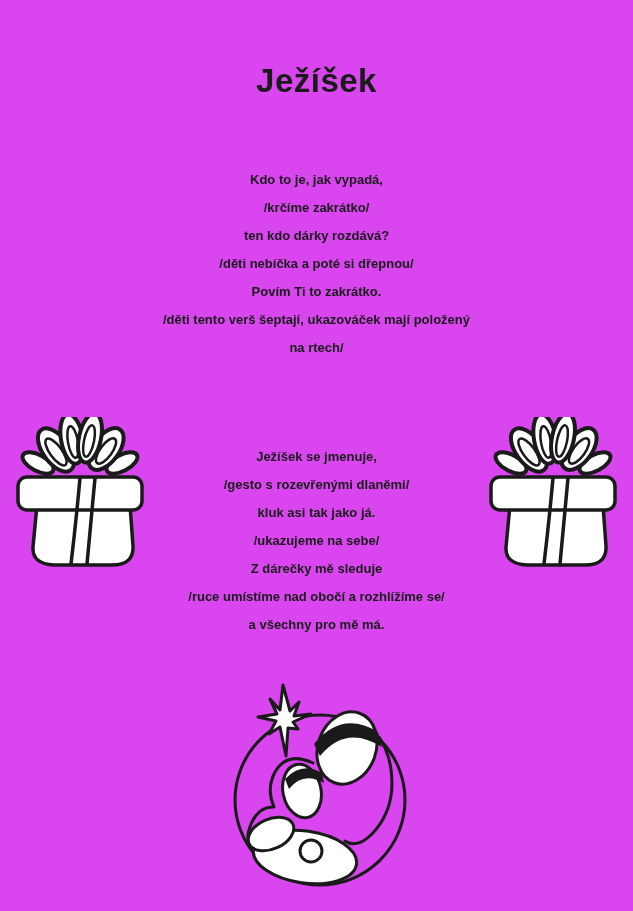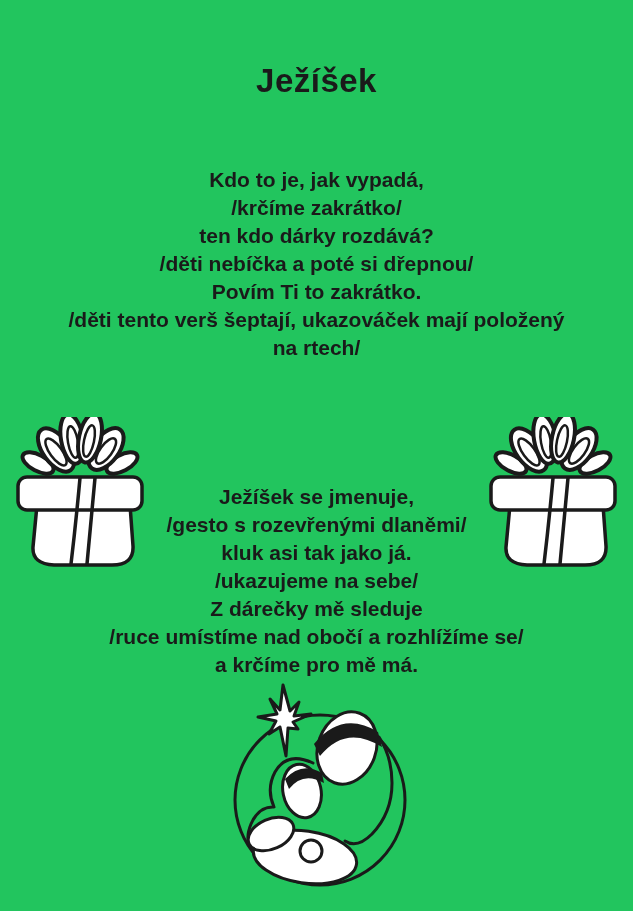--- a/index.html
+++ b/index.html
@@ -1,41 +1,41 @@
 <!DOCTYPE html>
 <html><head>
 <meta charset="utf-8">
 <style>
   html, body { margin:0; padding:0; background:#ffffff; }
   .page {
     position:relative;
     width:633px; height:911px;
     margin:0 auto;
-    background:#22c55e;
+    background:#d946ef;
     font-family:"Liberation Sans", sans-serif;
     color:#1a1a1a;
     overflow:hidden;
   }
   .title {
     position:absolute; top:62px; left:0; right:0;
     margin:0;
     text-align:center;
     font-size:33px; font-weight:700;
     letter-spacing:0.5px;
   }
   .stanza {
     position:absolute; left:0; right:0;
     text-align:center;
     font-weight:700;
-    font-size:21px;
+    font-size:13px;
     line-height:28px;
     white-space:nowrap;
   }
   .stanza-1 { top:166px; }
-  .stanza-2 { top:443px;margin-top:40px; }
+  .stanza-2 { top:443px; }
   .gift { position:absolute; top:417px; width:140px; height:155px; }
   .gift-left  { left:10px; }
   .gift-right { left:483px; }
   .nativity { position:absolute; left:225px; top:678px; width:195px; height:215px; }
   svg { display:block; }
 </style>
 </head>
 <body>
 
 <div class="page">
@@ -52,21 +52,21 @@
     <div>na rtech/</div>
   </div>
 
   <div class="stanza stanza-2">
     <div>Ježíšek se jmenuje,</div>
     <div>/gesto s rozevřenými dlaněmi/</div>
     <div>kluk asi tak jako já.</div>
     <div>/ukazujeme na sebe/</div>
     <div>Z dárečky mě sleduje</div>
     <div>/ruce umístíme nad obočí a rozhlížíme se/</div>
-    <div>a krčíme pro mě má.</div>
+    <div>a všechny pro mě má.</div>
   </div>
 
   <svg width="0" height="0" style="position:absolute" aria-hidden="true">
     <defs>
       <symbol id="gift-symbol" viewBox="0 0 140 155">
         <g stroke="#1a1a1a" fill="#ffffff" stroke-linecap="round">
 
           <ellipse cx="28" cy="46" rx="8" ry="17" transform="rotate(-62 28 46)" stroke-width="4"></ellipse>
           <ellipse cx="112" cy="46" rx="8" ry="17" transform="rotate(62 112 46)" stroke-width="4"></ellipse>
 

